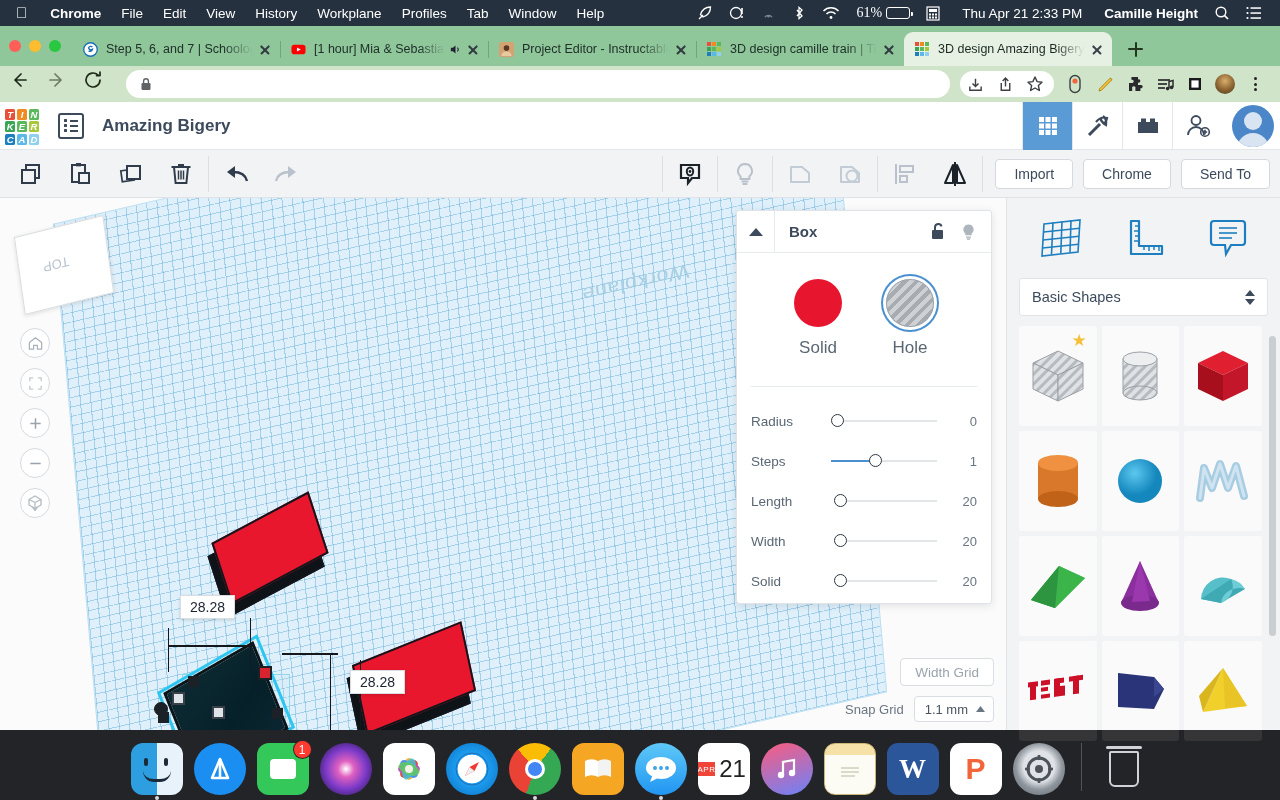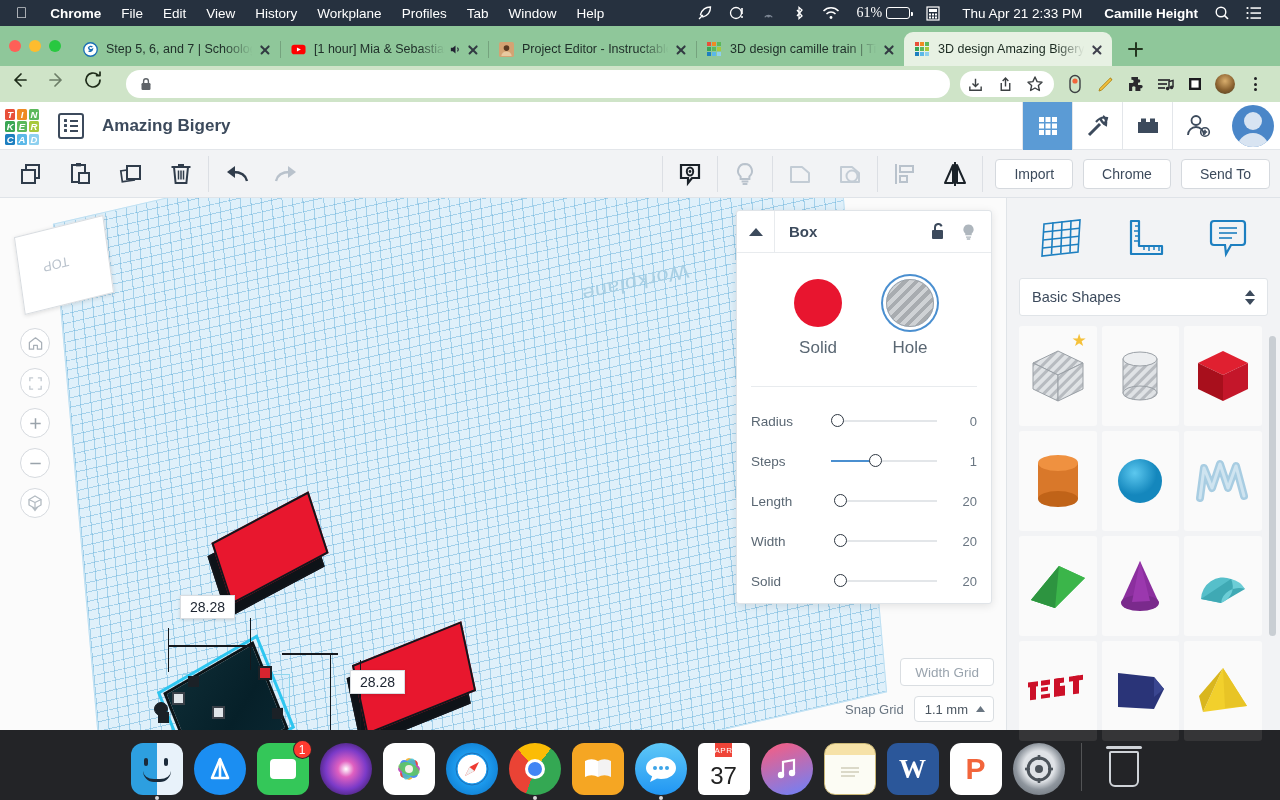--- a/index.html
+++ b/index.html
@@ -249,21 +249,21 @@
   .appstore { border-radius: 50%; background: #1b8ef2; color: #fff; }
   .facetime { background: #34c759; }
   .facetime i { width: 26px; height: 20px; background: #fff; border-radius: 4px; display: block; }
   .siri { border-radius: 50%; background: radial-gradient(circle at 50% 50%, #fff 0%, #e060c0 22%, #7a3ac8 55%, #1a1030 100%); }
   .photos { background: #fff; border-radius: 12px; }
   .safari { border-radius: 50%; background: radial-gradient(circle at 50% 50%, #fff 0 38%, #1e9ff2 40%, #0a6fc2 100%); }
   .chrome-ic { border-radius: 50%; background: conic-gradient(from 200deg, #ea4335 0 33%, #fbbc05 33% 55%, #34a853 55% 100%); }
   .chrome-ic i { width: 20px; height: 20px; border-radius: 50%; background: #4285f4; border: 3px solid #fff; display: block; }
   .books { border-radius: 12px; background: #f5a623; }
   .messages { border-radius: 50%; background: linear-gradient(180deg,#5ec8f7,#2196f3); }
-  .calendar { background: #fff; border-radius: 6px; overflow: hidden; display: flex; flex-direction: column; }
+  .calendar { background: #fff; border-radius: 12px; overflow: hidden; display: flex; }
   .cal-top { height: 14px; background: #ef4438; color: #fff; font-size: 8px; display: flex; align-items: center; justify-content: center; letter-spacing: .5px; }
   .cal-day { flex: 1; display: flex; align-items: center; justify-content: center; font-size: 24px; color: #222; }
   .itunes { border-radius: 50%; background: linear-gradient(160deg,#fc5c7d,#6a82fb); color: #fff; font-size: 26px; }
   .notes { border-radius: 11px; background: linear-gradient(180deg,#f6e2a8 0 22%, #fcfcf4 22% 100%); border: 1px solid #cbb877; }
   .word { border-radius: 11px; background: #2b579a; color: #fff; font-size: 27px; font-weight: bold; font-family: "Liberation Serif", serif; }
   .pcolor { border-radius: 11px; background: #fff; color: #f2653b; font-size: 30px; font-weight: bold; }
   .sysprefs { border-radius: 50%; background: radial-gradient(circle at 50% 45%, #dfe2e6 0 40%, #8e959d 60%, #5a6169 100%); }
   .trash { background: transparent; }
   .trash i { width: 30px; height: 36px; border: 2.5px solid #cfd3d8; border-radius: 2px 2px 6px 6px; display: block; position: relative; }
   .trash i::before { content: ""; position: absolute; left: -5px; top: -7px; width: 36px; height: 3px; background: #cfd3d8; border-radius: 2px; }
@@ -1101,21 +1101,21 @@
         <g fill="#3da5e8">
           <circle cx="11" cy="14" r="2"></circle>
           <circle cx="17" cy="14" r="2"></circle>
           <circle cx="23" cy="14" r="2"></circle>
         </g>
       </svg>
     <span class="dock-dot"></span>
   </div>
   <div class="dock-ic calendar">
     <span class="cal-top">APR</span>
-    <span class="cal-day">37</span>
+    <span class="cal-day">21</span>
   </div>
   <div class="dock-ic itunes">
     <svg width="28" height="28" viewBox="0 0 28 28">
         <path d="M10 20 V7 L21 5 V18" fill="none" stroke="#fff" stroke-width="2.2"></path>
         <circle cx="8" cy="20" r="3.2" fill="#fff"></circle>
         <circle cx="19" cy="18" r="3.2" fill="#fff"></circle>
       </svg>
   </div>
   <div class="dock-ic notes">
     <svg width="30" height="30" viewBox="0 0 30 30">

